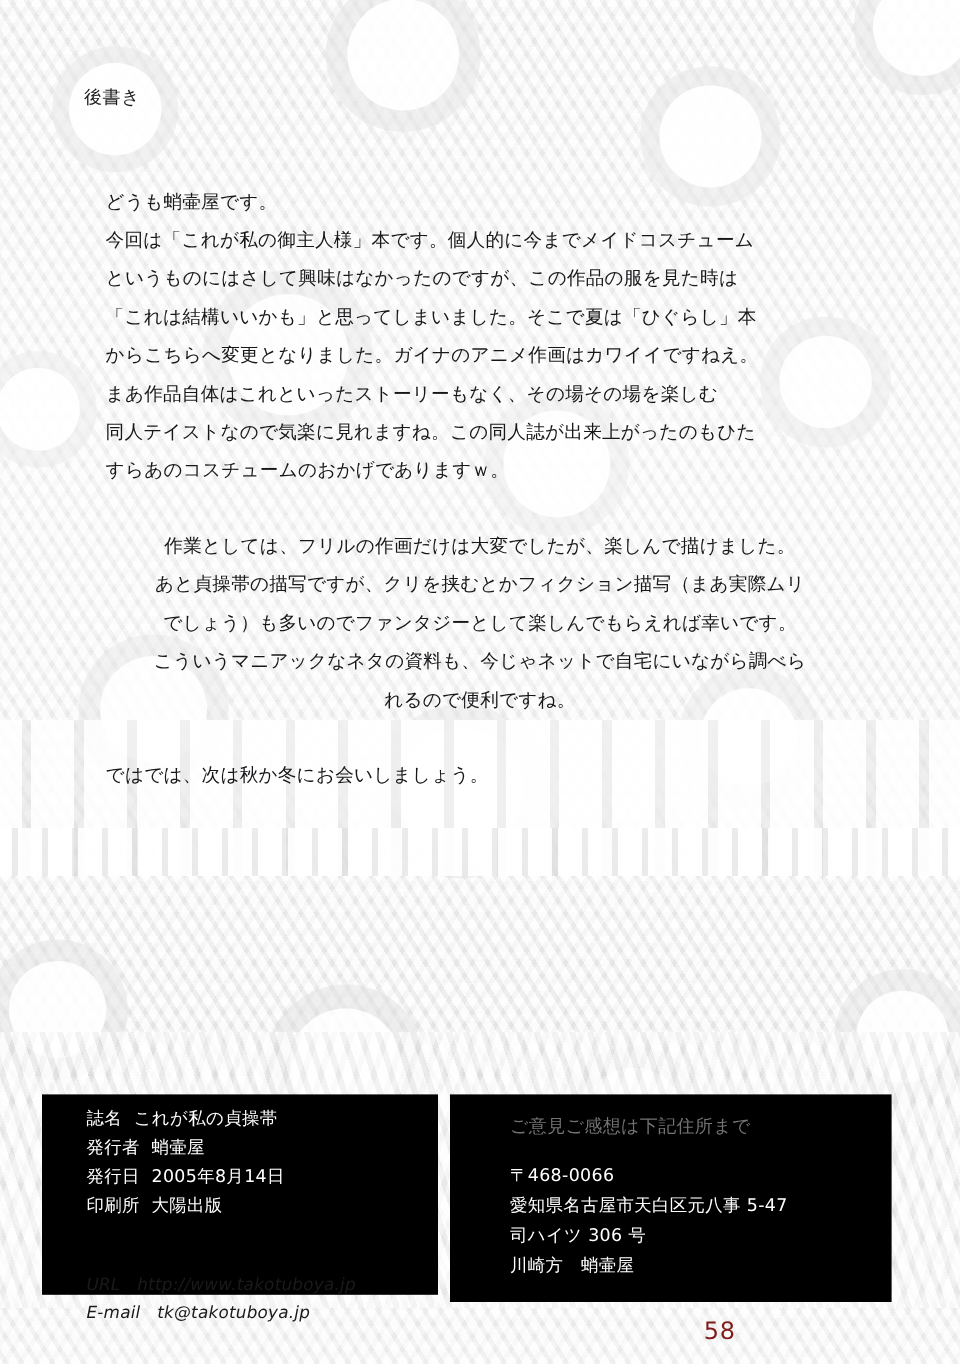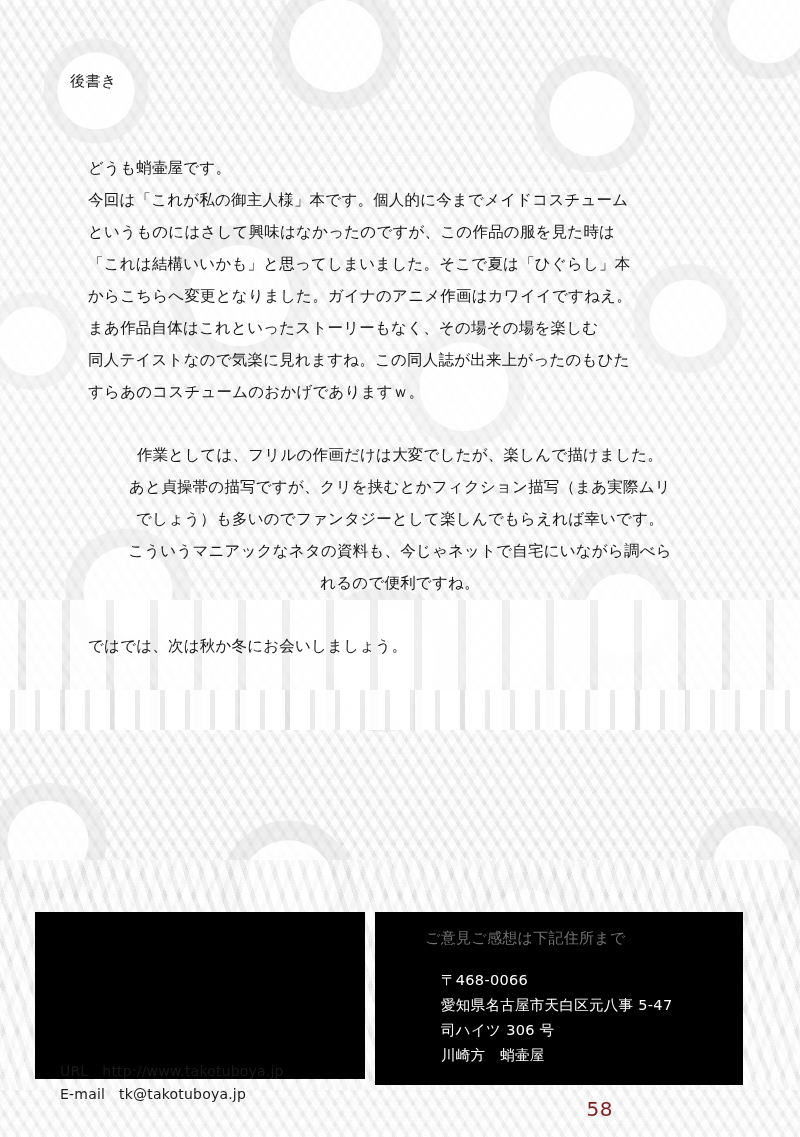--- a/index.html
+++ b/index.html
@@ -142,31 +142,31 @@
   }
   .colophon-right-text {
     position: absolute;
     left: 425px;
     top: 968px;
     font-size: 14.5px;
     line-height: 25px;
     color: #ffffff;
     letter-spacing: 0.3px;
     white-space: pre;
-    margin-left: 16px;
   }
   .contact-lines {
     position: absolute;
-    left: 60px;
+    left: 72px;
     top: 1060px;
     font-size: 14px;
     line-height: 23px;
     color: #1a1a1a;
     letter-spacing: 0.2px;
     white-space: pre;
+    font-style: italic;
   }
   .page-number {
     position: absolute;
     right: 35px;
     bottom: 16px;
     font-size: 20px;
     color: #7f1d1d;
     letter-spacing: 0.5px;
   }
 </style>
@@ -198,20 +198,24 @@
 あと貞操帯の描写ですが、クリを挟むとかフィクション描写（まあ実際ムリ
 でしょう）も多いのでファンタジーとして楽しんでもらえれば幸いです。
 こういうマニアックなネタの資料も、今じゃネットで自宅にいながら調べら
 れるので便利ですね。</p>
       <p style="white-space: pre-line;">ではでは、次は秋か冬にお会いしましょう。</p>
     </div>
 
     <div class="colophon-left"></div>
     <div class="colophon-right"></div>
 
+    <div class="colophon-left-text">誌名  これが私の貞操帯
+発行者  蛸壷屋
+発行日  2005年8月14日
+印刷所  大陽出版</div>
 
     <div class="colophon-right-title">ご意見ご感想は下記住所まで</div>
 
     <div class="colophon-right-text">〒468-0066
 愛知県名古屋市天白区元八事 5-47
 司ハイツ 306 号
 川崎方　蛸壷屋</div>
 
     <div class="contact-lines">URL   http://www.takotuboya.jp
 E-mail   tk@takotuboya.jp</div>

